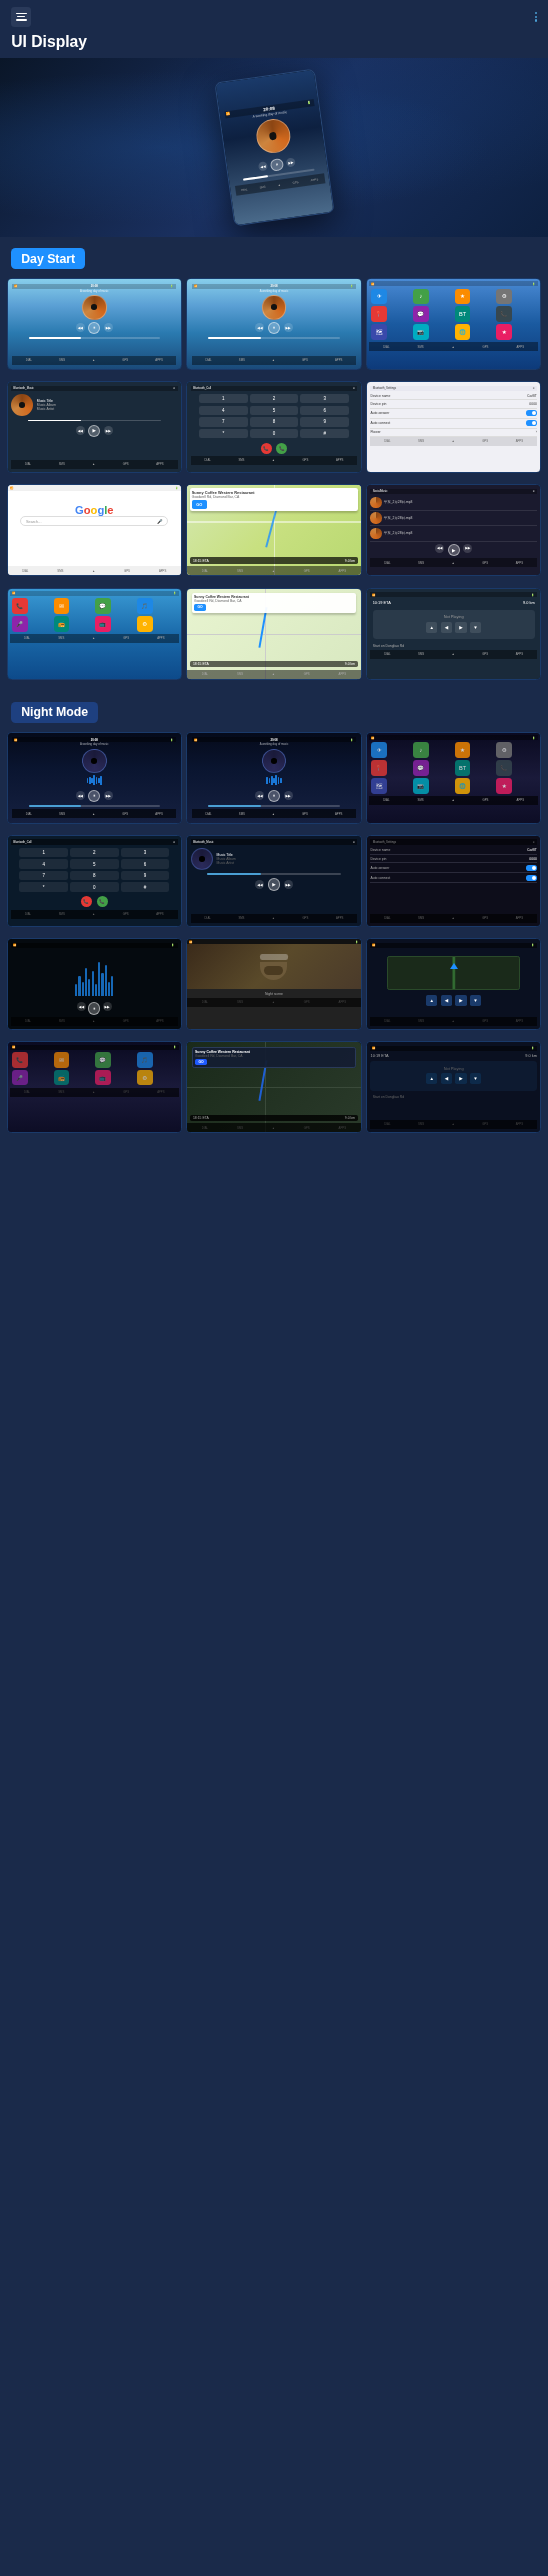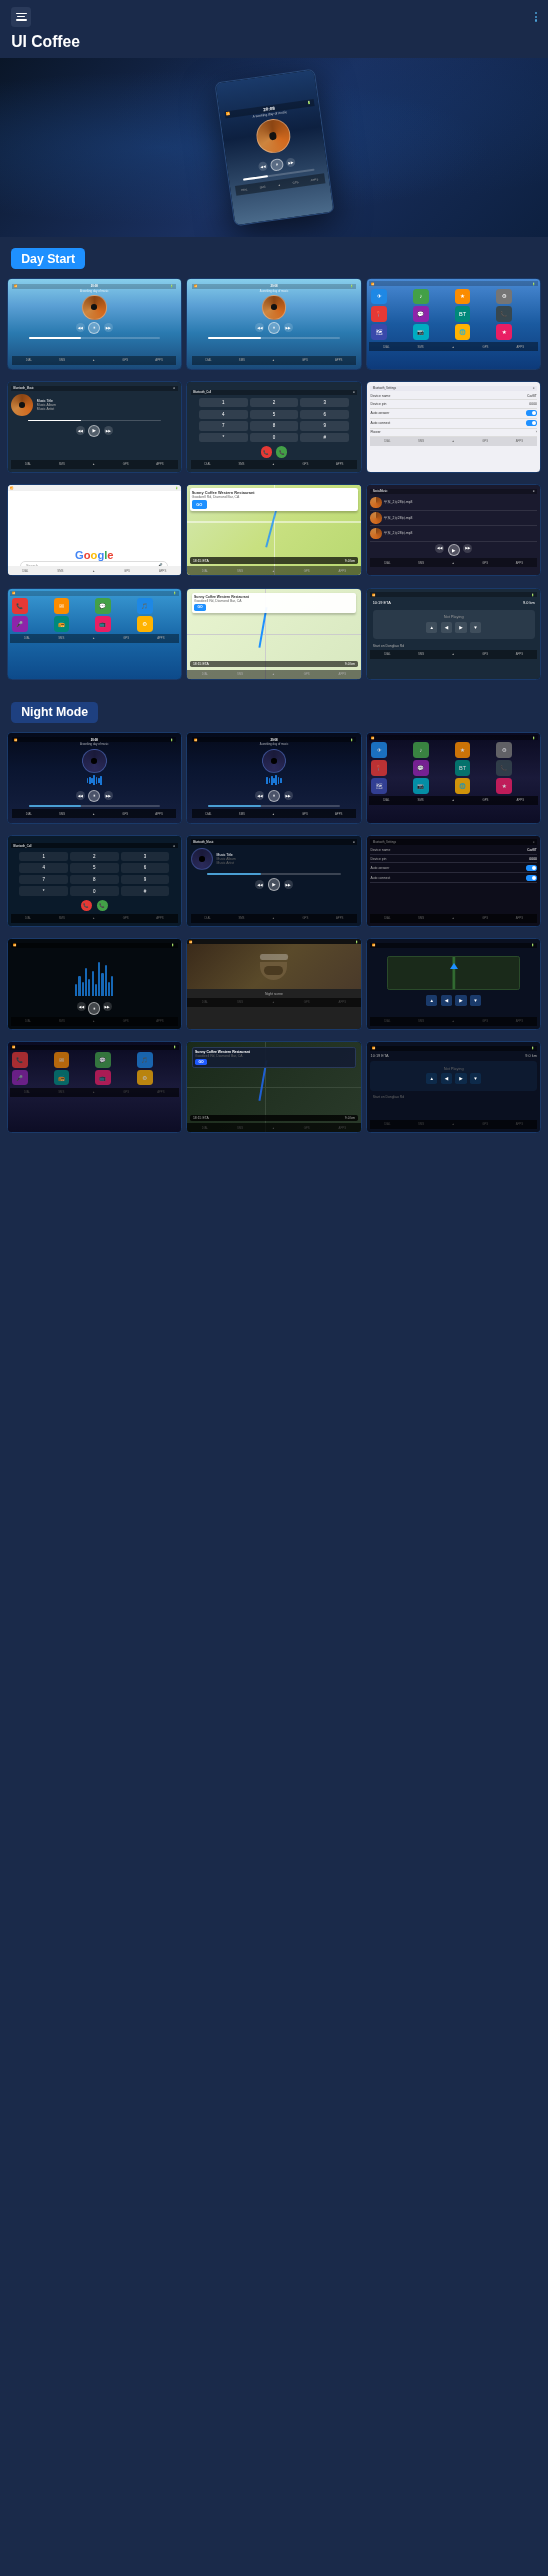--- a/index.html
+++ b/index.html
@@ -133,21 +133,20 @@
       border: 0.6px solid #1a3a6a;
       min-height: 90px;
     }
 
     
     .screen-sim {
       width: 100%;
       height: 90px;
       position: relative;
       overflow: hidden;
-      justify-content: flex-end;
     }
 
     
     .music-screen {
       background: linear-gradient(180deg, #87CEEB 0%, #5a9fd4 30%, #2a7ab0 60%, #1a4a7a 100%);
       display: flex;
       flex-direction: column;
       align-items: center;
       padding: 4.5px;
     }
@@ -445,21 +444,21 @@
       <span></span>
     </div>
   </div>
   <div class="nav-dots">
     <span></span>
     <span></span>
     <span></span>
   </div>
 </div>
 
-<div class="page-title">UI Coffee</div>
+<div class="page-title">UI Display</div>
 
 <div class="hero-section">
   <div class="hero-bg"></div>
   <div class="device-mockup">
     <div class="device-screen">
       <div style="width:100%;background:rgba(0,0,0,0.3);display:flex;justify-content:space-between;padding:1.1px 2.2px;font-size:3.4px;">
         <span>📶</span>
           <span style="font-size:4.5px;font-weight:bold;">20:08</span>
           <span>🔋</span>
       </div>

